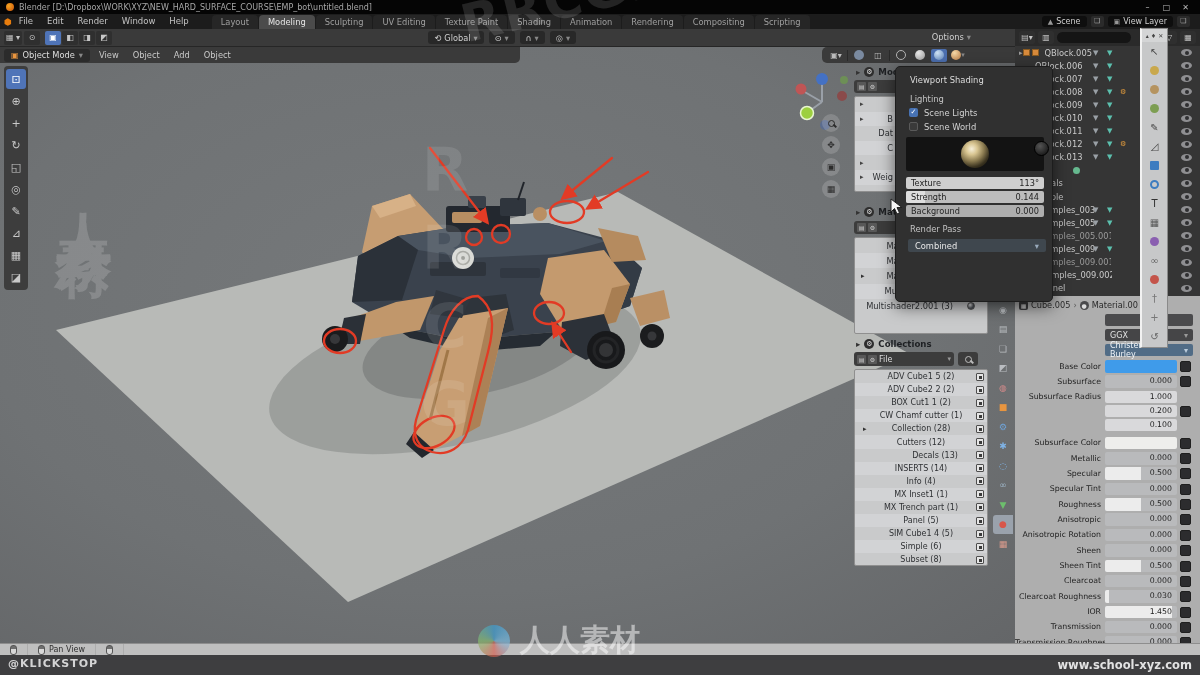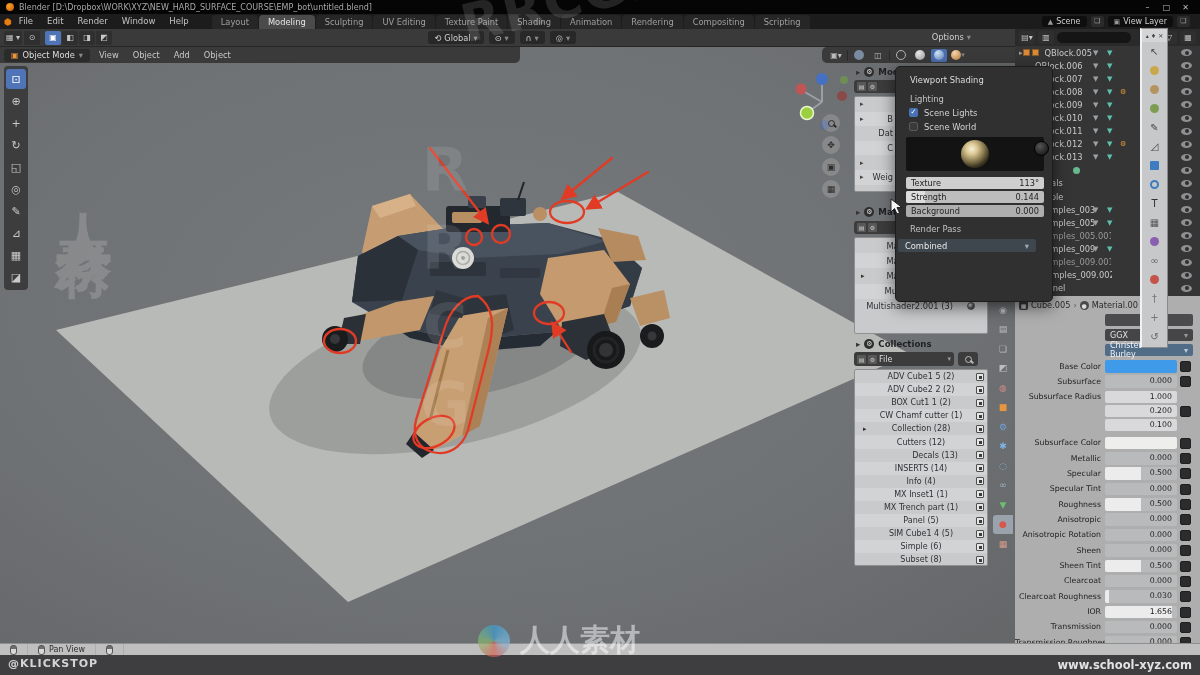--- a/index.html
+++ b/index.html
@@ -63,21 +63,21 @@
   .pop-label{position:absolute;left:14px}
   .chk{position:absolute;left:13px;width:9px;height:9px;border-radius:2px}
   .chk.on{background:#4772b3;color:#fff;font-size:7px;text-align:center;line-height:9px}
   .chk.off{background:#3a3a3a;border:1px solid #5a5a5a}
   #hdri-strip{position:absolute;left:10px;top:70px;width:138px;height:34px;background:#131313;border-radius:2px;display:flex;align-items:center;justify-content:center}
   #hdri-sphere{width:28px;height:28px;border-radius:50%;background:radial-gradient(circle at 38% 32%,#f6efda,#d9c692 22%,#8a7a50 48%,#3a3320 70%,#161309 92%)}
   #hdri-btn{position:absolute;right:3px;top:74px;width:15px;height:15px;border-radius:50%;background:radial-gradient(circle at 38% 32%,#555,#1a1a1a 80%);border:1px solid #000}
   .pslider{position:absolute;left:10px;width:138px;height:12px;border-radius:2px;display:flex;align-items:center;justify-content:space-between;padding:0 5px;color:#1f1f1f;font-size:8.2px;overflow:hidden}
   .pslider .pfill{position:absolute;left:0;top:0;bottom:0;background:#dedede;z-index:0}
   .pslider span{position:relative;z-index:1}
-  #combined-bar{position:absolute;left:2px;top:172px;width:138px;height:13px;background:#3f474e;border-radius:2px;color:#e8e8e8;display:flex;align-items:center;justify-content:space-between;padding:0 7px;font-size:8.3px}
+  #combined-bar{position:absolute;left:12px;top:172px;width:138px;height:13px;background:#3f474e;border-radius:2px;color:#e8e8e8;display:flex;align-items:center;justify-content:space-between;padding:0 7px;font-size:8.3px}
   #popup-cursor{left:890px;top:198px;z-index:45}
   
   #float-bar{left:1140px;top:28px;width:28px;height:320px;background:#c7c8c9;border:1px solid #8a8a8a;border-left:2px solid #f2f2f2;z-index:30;display:flex;flex-direction:column;align-items:center}
   #float-head{width:100%;height:13px;background:#d4d5d6;display:flex;justify-content:center;gap:2px;align-items:center;color:#444;font-size:6px}
   .fico{height:19px;display:flex;align-items:center;justify-content:center;font-size:10px}
   .dot8{width:9px;height:9px;border-radius:50%}
   .sq8{width:9px;height:9px;border-radius:1px}
   .ring8{width:9px;height:9px;border-radius:50%;border:2px solid}
   
   #outliner{left:1015px;top:28px;width:185px;height:268px;background:#353535;z-index:5}
@@ -810,21 +810,21 @@
         <span class="pdot" style="top: 279.85px;"></span>
         <span class="prow-label" style="top: 295.7px;">Clearcoat Roughness</span>
         <div class="pwidget" style="top: 294.2px;">
           <span class="fillw" style="width: 5%;"></span>
           <span class="val">0.030</span>
         </div>
         <span class="pdot" style="top: 295.2px;"></span>
         <span class="prow-label" style="top: 311.05px;">IOR</span>
         <div class="pwidget" style="top: 309.55px;">
           <span class="fillw" style="width: 93%;"></span>
-          <span class="val">1.656</span>
+          <span class="val">1.450</span>
         </div>
         <span class="pdot" style="top: 310.55px;"></span>
         <span class="prow-label" style="top: 326.4px;">Transmission</span>
         <div class="pwidget" style="top: 324.9px;">
           <span class="val">0.000</span>
         </div>
         <span class="pdot" style="top: 325.9px;"></span>
         <span class="prow-label" style="top: 341.75px;">Transmission Roughness</span>
         <div class="pwidget" style="top: 340.25px;">
           <span class="val">0.000</span>

